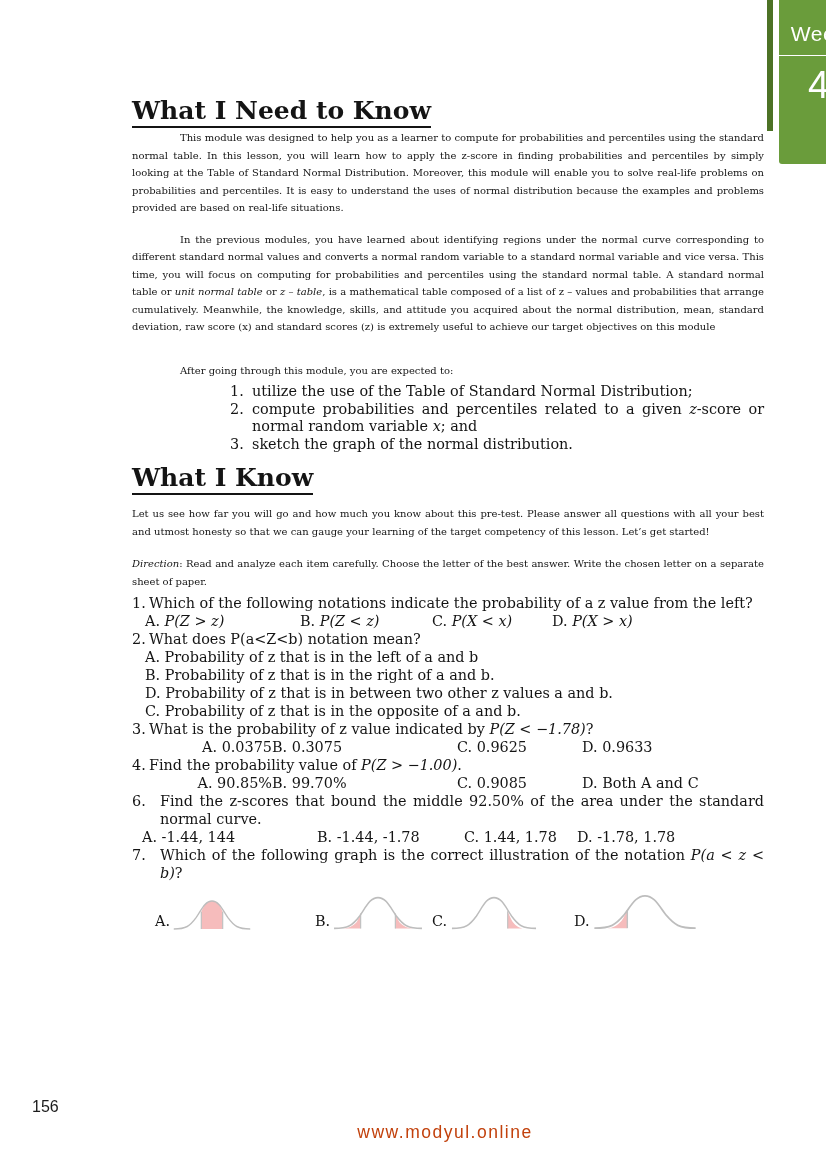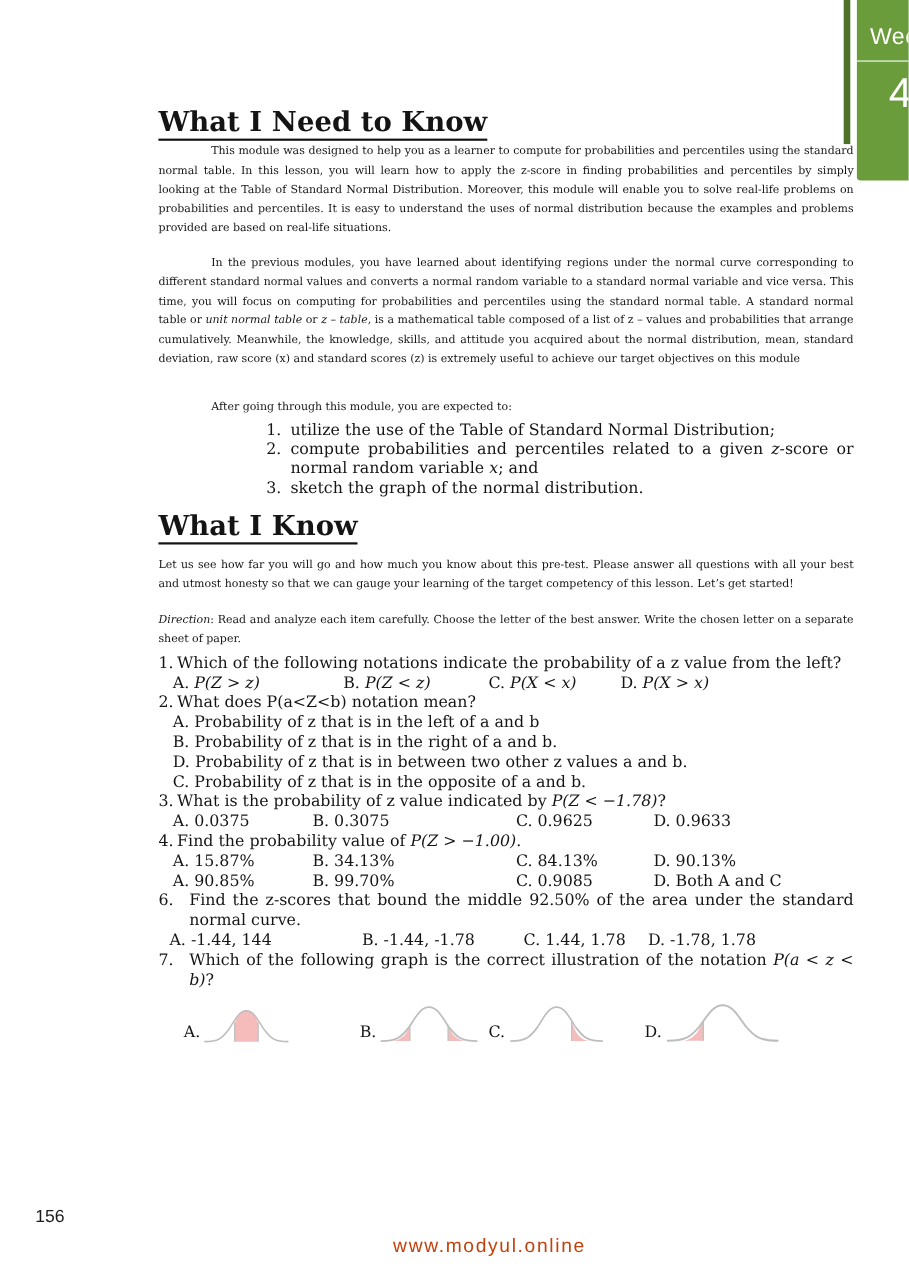--- a/index.html
+++ b/index.html
@@ -7,41 +7,41 @@
         font-family:"DejaVu Serif","Liberation Serif",serif;color:#141414;margin-left:32px;}
   
   .badge-strip{position:absolute;top:0;right:85px;width:6px;height:131px;background:#4d7226;}
   .badge{position:absolute;top:0;right:0;width:79px;height:164px;background:#6a9c3b;
          border-radius:0 0 3px 3px;text-align:center;color:#ffffff;
          font-family:"Liberation Sans",sans-serif;}
   .badge-week{display:block;margin-top:22px;font-size:21px;letter-spacing:0.5px;}
   .badge-line{border:none;border-top:1.5px solid #ffffff;margin:9px 0 0 0;}
   .badge-num{display:block;margin-top:8px;font-size:38px;}
   
-  .content{position:absolute;left:112px;top:0;width:632px;padding-top:96px;}
+  .content{position:absolute;left:100px;top:0;width:632px;padding-top:96px;}
   .h1{font-size:25px;font-weight:bold;line-height:30px;margin:0 0 3px 0;}
   .h1 span{border-bottom:2.5px solid #141414;padding-bottom:1px;}
   .para{font-size:10px;line-height:17.5px;text-align:justify;margin:0;}
   .indent{text-indent:48px;}
   .mt14{margin-top:14px;} .mt26{margin-top:26px;}
   .mt15{margin-top:15px;}
   .obj{font-size:14.4px;line-height:17.5px;margin-left:98px;padding-left:22px;text-indent:-22px;text-align:justify;}
   .objs{margin-top:4px;}
   .onum{display:inline-block;width:22px;text-indent:0;}
   .h2{margin-top:10px;margin-bottom:12px;}
   
   .qwrap{margin-top:4px;font-size:14.4px;line-height:18px;}
   .qline{padding-left:17px;text-indent:-17px;text-align:justify;}
   .qline67{padding-left:28px;text-indent:-28px;text-align:justify;}
   .qnum{display:inline-block;width:17px;text-indent:0;}
   .qnum67{display:inline-block;width:28px;text-indent:0;}
   .orow{display:flex;padding-left:13px;}
   .orow span{flex:0 0 auto;}
   .q1c0{width:155px;} .q1c1{width:132px;} .q1c2{width:120px;}
-  .q3c0{width:127px;} .q3c1{width:185px;} .q3c2{width:125px;}
+  .q3c0{width:127px;text-align:right;} .q3c1{width:185px;} .q3c2{width:125px;}
   .q6row{padding-left:10px;}
   .q6c0{width:175px;} .q6c1{width:147px;} .q6c2{width:113px;}
   .optline{padding-left:13px;}
   
   .graphs{position:relative;height:52px;margin-top:8px;}
   .glabel{position:absolute;font-size:14.4px;}
   .gsvg{position:absolute;}
   
   .pagenum{position:absolute;left:0;width:826px;top:1098px;text-align:left;
            font-family:"Liberation Sans",sans-serif;font-size:16px;color:#1c1c1c;}
@@ -99,26 +99,20 @@
 
       <div class="qline"><span class="qnum">3.</span><span>What is the probability of z value indicated by </span><i>P(Z &lt; −1.78)</i><span>?</span></div>
       <div class="orow">
         <span class="q3c0">A. 0.0375</span>
         <span class="q3c1">B. 0.3075</span>
         <span class="q3c2">C. 0.9625</span>
         <span>D. 0.9633</span>
       </div>
 
       <div class="qline"><span class="qnum">4.</span><span>Find the probability value of </span><i>P(Z &gt; −1.00)</i><span>.</span></div>
-      <div class="orow">
-        <span class="q3c0">A. 15.87%</span>
-        <span class="q3c1">B. 34.13%</span>
-        <span class="q3c2">C. 84.13%</span>
-        <span>D. 90.13%</span>
-      </div>
 
       <div class="orow">
         <span class="q3c0">A. 90.85%</span>
         <span class="q3c1">B. 99.70%</span>
         <span class="q3c2">C. 0.9085</span>
         <span>D. Both A and C</span>
       </div>
 
       <div class="qline67"><span class="qnum67">6.</span><span>Find the z-scores that bound the middle 92.50% of the area under the standard normal curve.</span></div>
       <div class="orow q6row">

